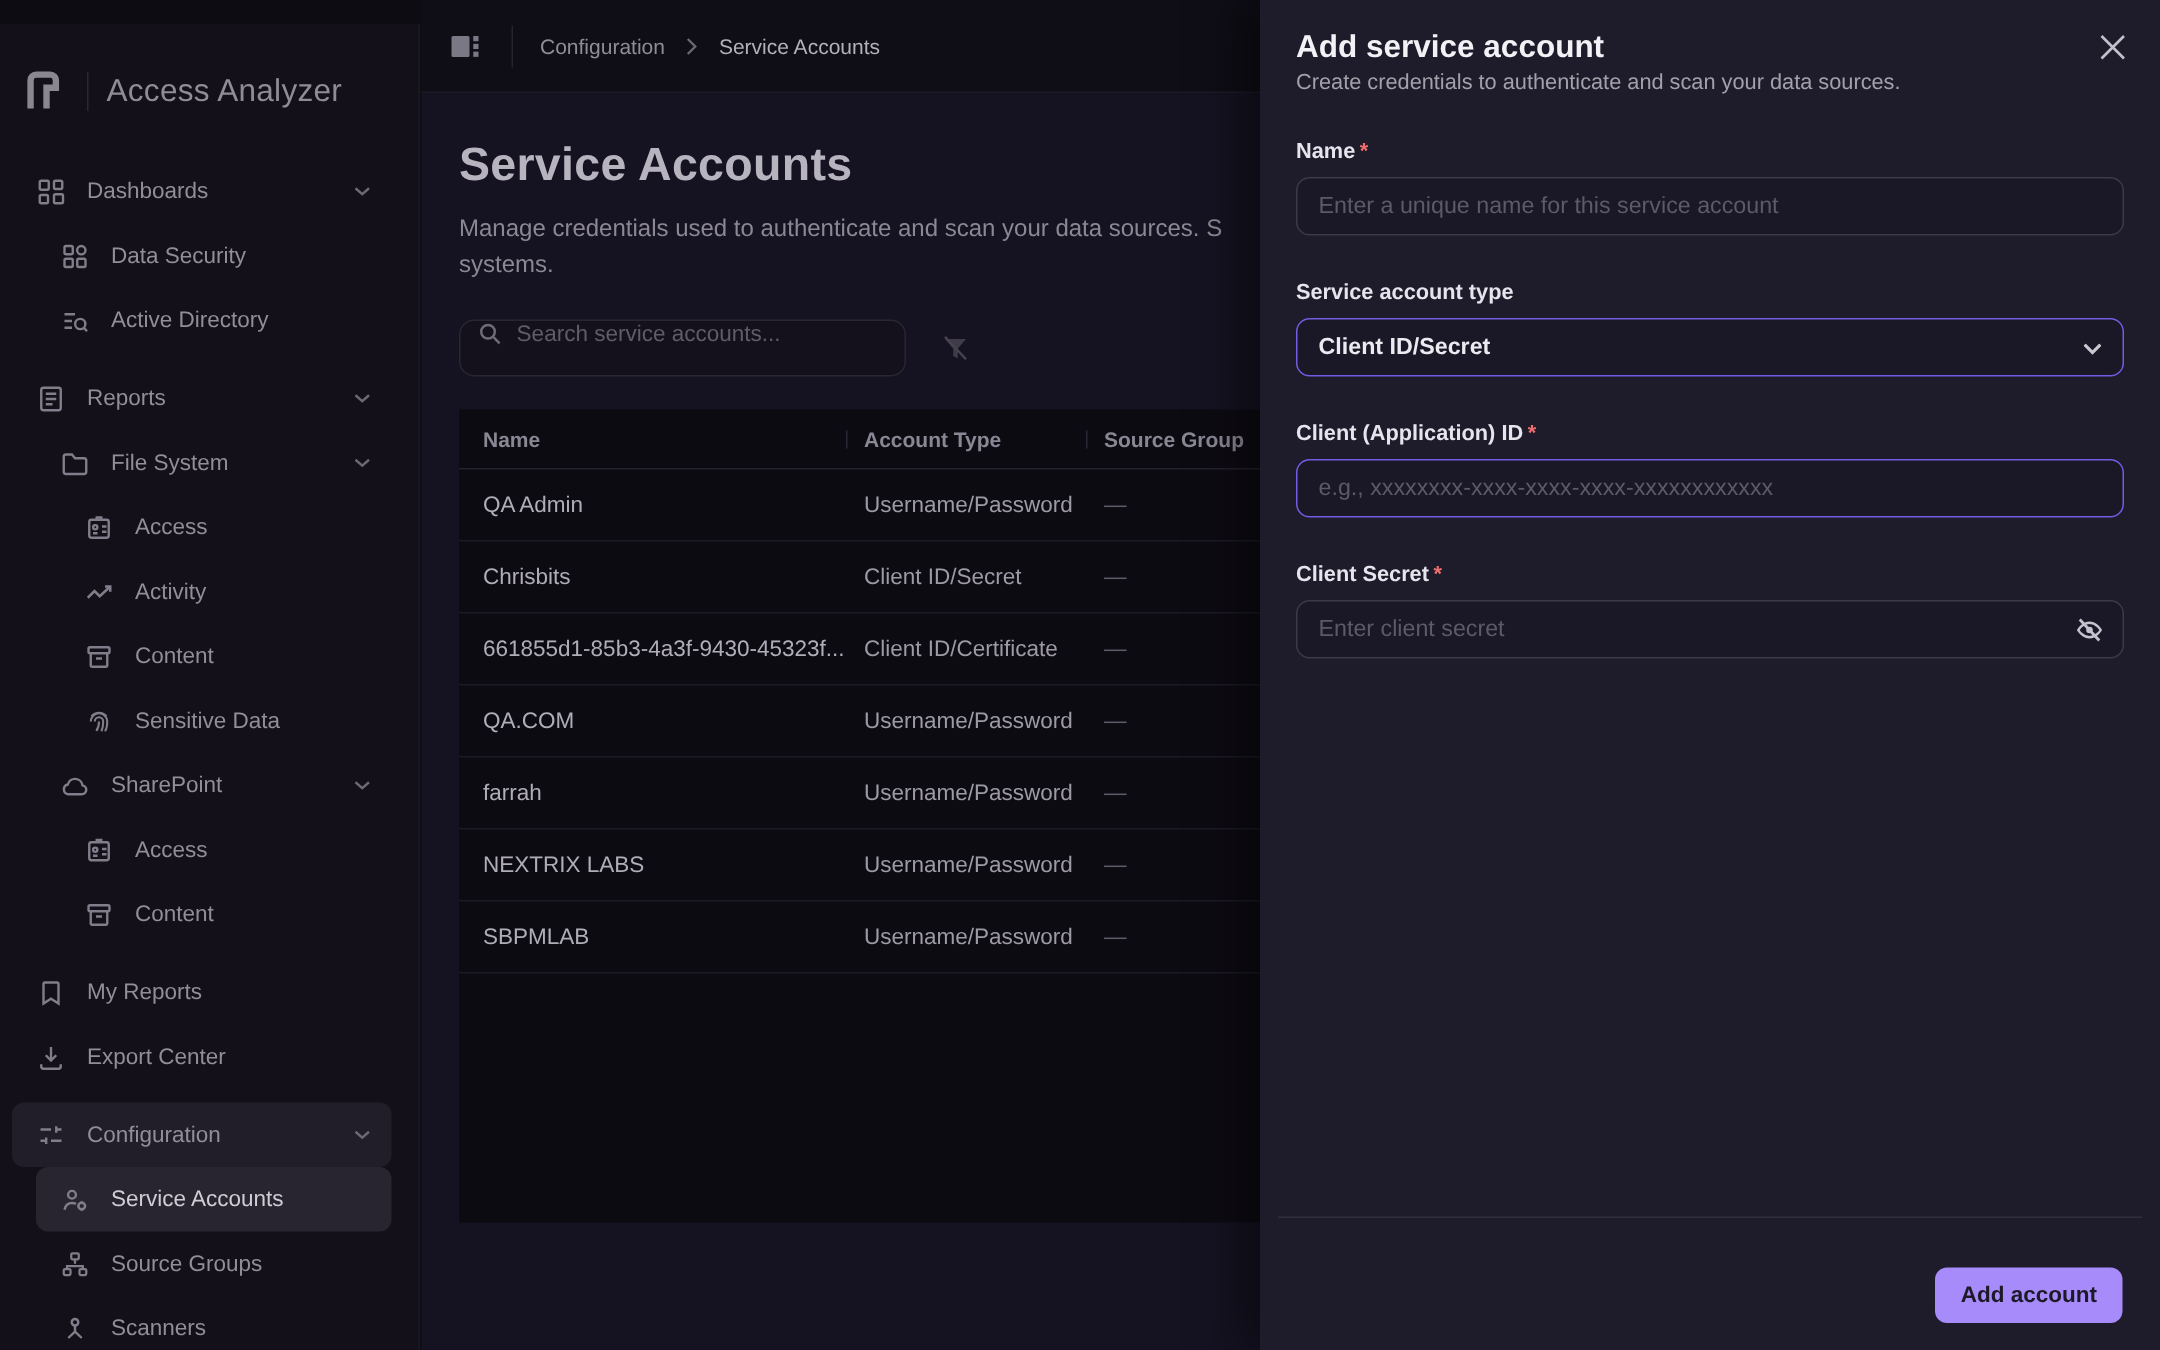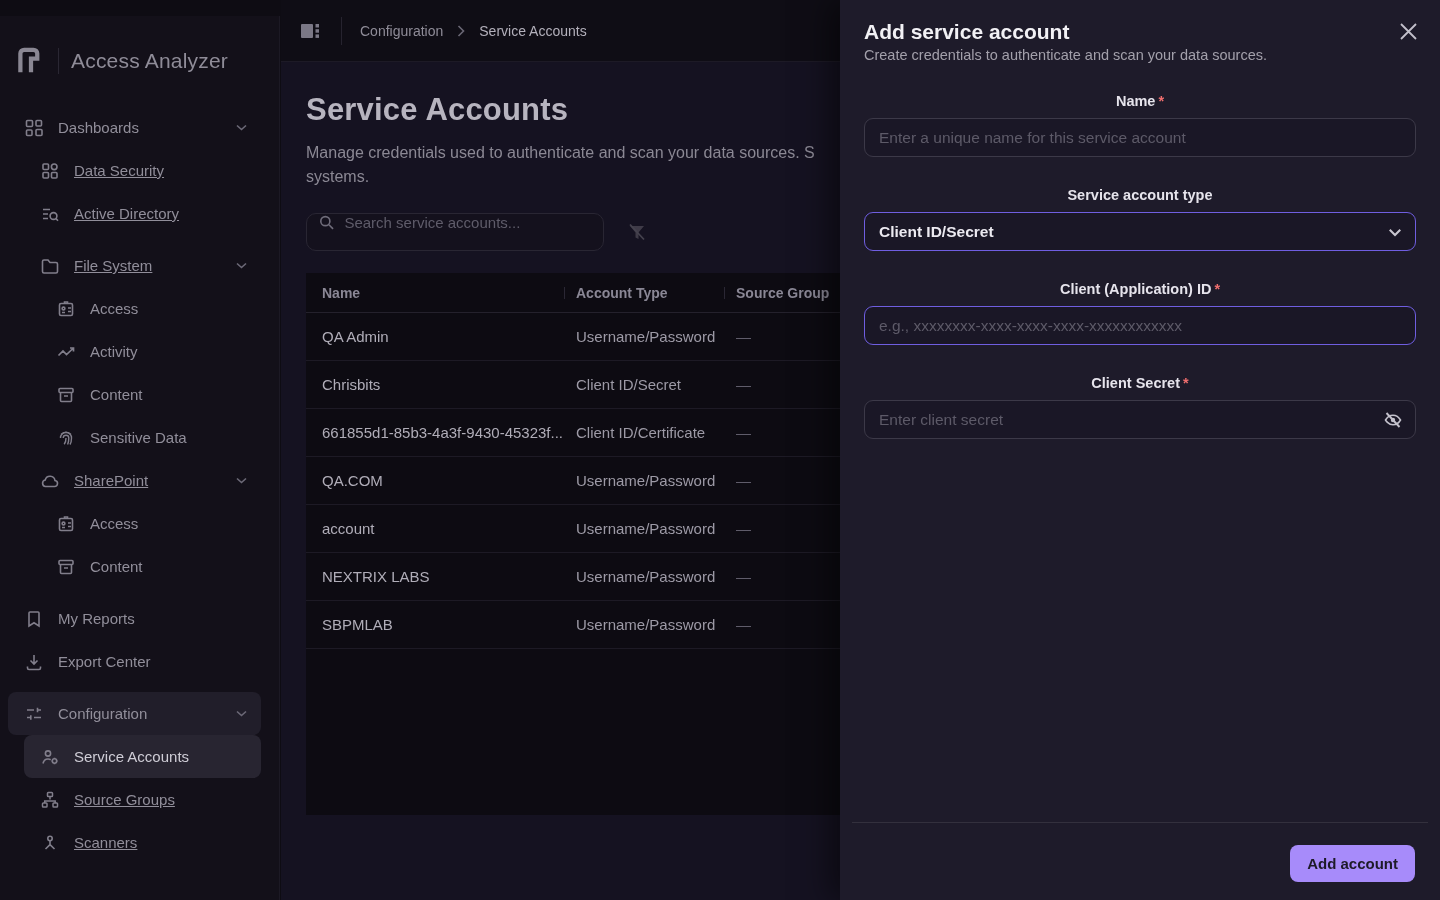--- a/index.html
+++ b/index.html
@@ -27,21 +27,21 @@
   .logo-text { font-size:21px; letter-spacing:.2px; color:#8f8c98; font-weight:400; }
 
   .nav { padding:4px 8px 0 0; }
   .nav-item {
     display:flex; align-items:center; height:43px; gap:14px;
     color:#918e9a; font-size:15px; cursor:pointer; border-radius:8px;
     position:relative; margin:0 10px 0 8px; padding-left:16px;
   }
   .nav-item .icn { width:20px; height:20px; flex:0 0 20px; color:#817e8b; }
   .nav-item .chev { margin-left:auto; margin-right:14px; color:#6c6977; }
-  .nav-item.lvl1 { padding-left:32px;text-decoration:underline; }
+  .nav-item.lvl1 { padding-left:32px; }
   .nav-item.lvl2 { padding-left:48px; }
   .nav-item.hl { background:#211e2a; }
   .nav-item.active { background:#282531; margin-left:24px; padding-left:16px; }
   .nav-item.active .lbl { color:#cfcdd6; }
   .gap-sm { height:9px; }
 
   
   .main { position:absolute; left:281px; top:0; width:1159px; height:900px; background:#151221; }
   .topbar {
     height:62px; background:#0f0d15; border-bottom:1px solid #1d1a26;
@@ -88,39 +88,39 @@
   
   .drawer {
     position:absolute; right:0; top:0; width:600px; height:900px;
     background:#1e1b2a; box-shadow:-10px 0 30px rgba(0,0,0,.5);
     padding:20px 24px 0 24px;
   }
   .drawer-title { font-size:21px; font-weight:700; color:#f2f1f5; }
   .drawer-sub { margin-top:3px; font-size:14.5px; color:#a3a0ab; }
   .close-btn { position:absolute; right:22px; top:22px; width:19px; height:19px; color:#c2c0ca; cursor:pointer; }
 
-  .field-label { margin-top:30px; font-size:14.5px; font-weight:700; color:#e6e4ec;text-align:center; }
+  .field-label { margin-top:30px; font-size:14.5px; font-weight:700; color:#e6e4ec; }
   .req { color:#ef6e6e; margin-left:3px; font-weight:700; }
   .f-input {
     margin-top:9px; width:552px; height:39px; border-radius:9px;
     background:#1a1726; border:1px solid #3c3948;
     display:flex; align-items:center; padding:0 14px; position:relative;
   }
   .f-input input {
     background:transparent; border:none; outline:none; width:100%;
     font-size:15.5px; color:#d9d7e0; font-family:"Liberation Sans",sans-serif;
   }
   .f-input input::placeholder { color:#5d5a68; }
   .f-input.purple { border:1px solid #6f5ee0; }
   .select-value { font-size:15.5px; font-weight:600; color:#eceaf1; }
   .caret { position:absolute; right:14px; top:16px; width:12px; height:8px; color:#c9c7d0; }
   .eye-btn { position:absolute; right:12px; top:9px; width:20px; height:20px; color:#c4c2cc; cursor:pointer; }
 
   .drawer-footer {
-    position:absolute; left:0; right:0; bottom:0; height:78px; padding:0 12px;
+    position:absolute; left:0; right:0; bottom:0; height:89px; padding:0 12px;
   }
   .footer-divider { height:1px; background:#33303d; }
   .submit-btn {
     position:absolute; right:25px; bottom:18px; height:37px; padding:0 17px;
     background:#a78bfa; color:#1d1a28; font-size:15px; font-weight:700;
     border:none; border-radius:8px; cursor:pointer; font-family:"Liberation Sans",sans-serif;
   }
 </style>
 </head>
 <body>
@@ -159,20 +159,30 @@
     <div class="nav-item lvl1">
       <svg class="icn" viewBox="0 0 20 20" fill="none" stroke="currentColor" stroke-width="1.6">
           <path d="M3 5.5h7M3 10h5M3 14.5h5"></path>
           <circle cx="13.5" cy="12" r="3.4"></circle>
           <path d="M16 14.6 18 16.8"></path>
         </svg>
       <span class="lbl">Active Directory</span>
     </div>
 
     <div class="gap-sm"></div>
+    <div class="nav-item">
+      <svg class="icn" viewBox="0 0 20 20" fill="none" stroke="currentColor" stroke-width="1.6">
+          <rect x="3.5" y="2.5" width="13" height="15" rx="1.5"></rect>
+          <path d="M6.5 6.5h7M6.5 10h7M6.5 13.5h4.5"></path>
+        </svg>
+      <span class="lbl">Reports</span>
+      <svg class="chev" width="11" height="7" viewBox="0 0 11 7" fill="none" stroke="currentColor" stroke-width="1.6">
+          <path d="M1 1.5 5.5 5.5 10 1.5"></path>
+        </svg>
+    </div>
     <div class="nav-item lvl1">
       <svg class="icn" viewBox="0 0 20 20" fill="none" stroke="currentColor" stroke-width="1.6">
           <path d="M2.5 15.5v-10a1.5 1.5 0 0 1 1.5-1.5h4l2 2.5h6a1.5 1.5 0 0 1 1.5 1.5v7.5a1.5 1.5 0 0 1-1.5 1.5H4a1.5 1.5 0 0 1-1.5-1.5Z"></path>
         </svg>
       <span class="lbl">File System</span>
       <svg class="chev" width="11" height="7" viewBox="0 0 11 7" fill="none" stroke="currentColor" stroke-width="1.6">
           <path d="M1 1.5 5.5 5.5 10 1.5"></path>
         </svg>
     </div>
     <div class="nav-item lvl2">
@@ -343,21 +353,21 @@
         <div class="c-name cell-name">661855d1-85b3-4a3f-9430-45323f...</div>
         <div class="c-type cell-type">Client ID/Certificate</div>
         <div class="c-group cell-dash">—</div>
       </div>
       <div class="trow">
         <div class="c-name cell-name">QA.COM</div>
         <div class="c-type cell-type">Username/Password</div>
         <div class="c-group cell-dash">—</div>
       </div>
       <div class="trow">
-        <div class="c-name cell-name">account</div>
+        <div class="c-name cell-name">farrah</div>
         <div class="c-type cell-type">Username/Password</div>
         <div class="c-group cell-dash">—</div>
       </div>
       <div class="trow">
         <div class="c-name cell-name">NEXTRIX LABS</div>
         <div class="c-type cell-type">Username/Password</div>
         <div class="c-group cell-dash">—</div>
       </div>
       <div class="trow">
         <div class="c-name cell-name">SBPMLAB</div>

